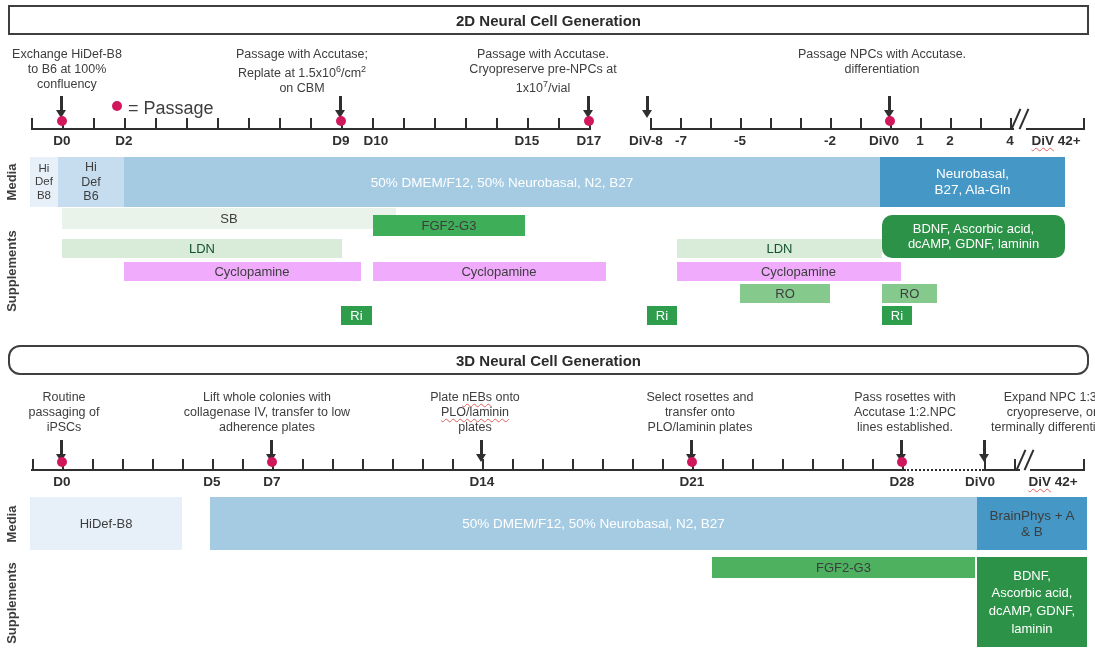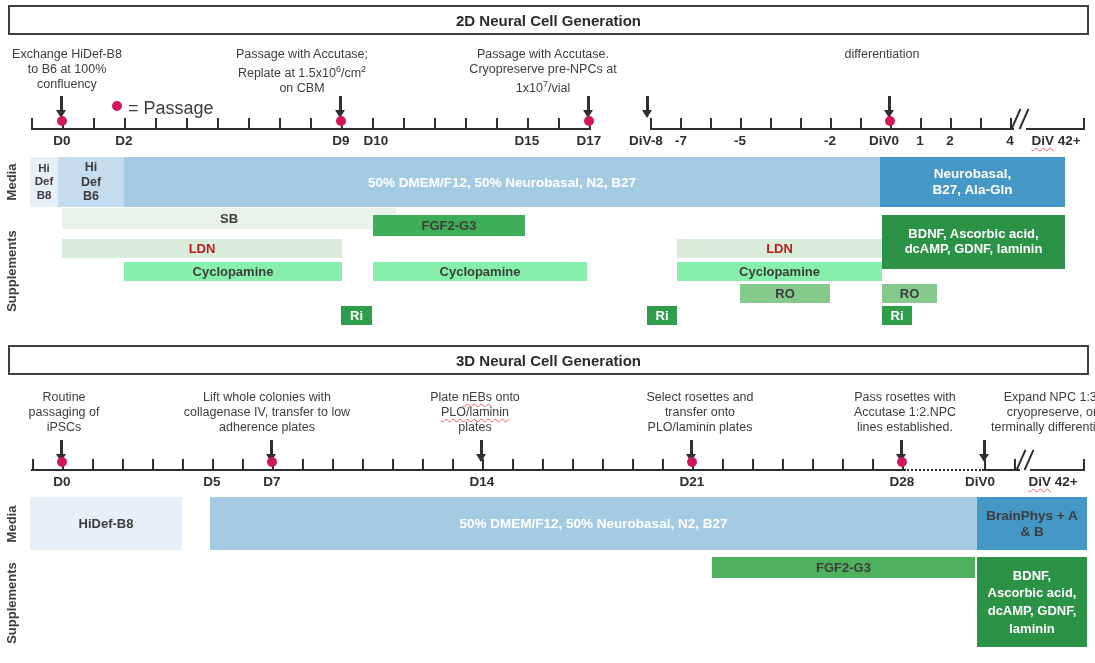--- a/index.html
+++ b/index.html
@@ -14,31 +14,31 @@
   .ahead{width:0;height:0;border-left:5.5px solid transparent;border-right:5.5px solid transparent;border-top:8px solid #2f2f2f;}
   .dot{width:10px;height:10px;border-radius:50%;background:#d0175c;}
   .ticks31{height:10px;background:repeating-linear-gradient(to right,#2f2f2f 0 2px,transparent 2px 31px);}
   .ticks30{height:10px;background:repeating-linear-gradient(to right,#2f2f2f 0 2px,transparent 2px 30px);}
   .axline{height:0;border-bottom:2px solid #2f2f2f;}
   .axdot{height:0;border-bottom:2.5px dotted #2f2f2f;}
   .endtick{width:2px;height:10px;background:#2f2f2f;}
   .slash{width:2px;height:22px;background:#2f2f2f;transform:rotate(24deg);}
   .tl{transform:translateX(-50%);font-size:13.5px;font-weight:bold;color:#2f2f2f;white-space:nowrap;}
   .bar{display:flex;align-items:center;justify-content:center;text-align:center;
-       font-weight:bold;font-size:13px;white-space:nowrap;}
+       font-weight:normal;font-size:13px;white-space:nowrap;}
   .bar.multi{flex-direction:column;line-height:1.15;white-space:normal;}
   .rot{transform:translate(-50%,-50%) rotate(-90deg);font-weight:bold;font-size:13px;color:#3d3d3d;white-space:nowrap;}
   .sq{text-decoration:underline wavy #e06060 1px;text-underline-offset:2px;}
   .c-b8{background:#e7f0f8;}  .c-b6{background:#c6ddf0;}
   .c-main{background:#a5cbe3;color:#ffffff;}
   .c-term{background:#4597c5;color:#ffffff;}
   .c-bp{background:#4597c5;color:#3d3d3d;}
   .c-pale1{background:#e9f3e9;color:#3d3d3d;}
-  .c-pale2{background:#d8ecd9;color:#b91c1c;}
-  .c-mid{background:#86efac;color:#3d3d3d;}
+  .c-pale2{background:#d8ecd9;color:#14532d;}
+  .c-mid{background:#f0abfc;color:#3d3d3d;padding-left:19px;}
   .c-ro{background:#85c98d;color:#3d3d3d;}
   .c-dark{background:#2e9e4c;color:#ffffff;}
   .c-fgf2d{background:#3fae58;color:#3d3d3d;}
   .c-fgf3d{background:#4db160;color:#3d3d3d;}
   .c-bdnf{background:#2c9247;color:#ffffff;}
 </style>
 </head>
 <body>
 
 <div id="fig">
@@ -56,20 +56,21 @@
     <div>Passage with Accutase;</div>
     <div><span>Replate at 1.5x10</span><sup>6</sup><span>/cm</span><sup>2</sup></div>
     <div>on CBM</div>
   </div>
   <div class="abs ann" style="left:543px;top:47px;">
     <div>Passage with Accutase.</div>
     <div>Cryopreserve pre-NPCs at</div>
     <div><span>1x10</span><sup>7</sup><span>/vial</span></div>
   </div>
   <div class="abs ann" style="left:882px;top:47px;">
+    <div>Passage NPCs with Accutase.</div>
     <div>differentiation</div>
   </div>
 
   <div class="abs dot" style="left:112px;top:101px;"></div>
   <div class="abs" style="left:128px;top:98px;font-size:18px;">= Passage</div>
 
   <div class="abs stem" style="left:60px;top:96px;height:14px;"></div>
   <div class="abs ahead" style="left:56px;top:110px;"></div>
   <div class="abs stem" style="left:339px;top:96px;height:14px;"></div>
   <div class="abs ahead" style="left:335px;top:110px;"></div>
@@ -125,36 +126,36 @@
       <div>B6</div>
   </div>
   <div class="abs bar c-main" style="left:124px;top:157px;width:756px;height:50px;font-size:13.5px;">50% DMEM/F12, 50% Neurobasal, N2, B27</div>
   <div class="abs bar multi c-term" style="left:880px;top:157px;width:185px;height:50px;font-size:13.5px;">
     <div>Neurobasal,</div>
       <div>B27, Ala-Gln</div>
   </div>
 
   <div class="abs bar c-pale1" style="left:62px;top:208px;width:334px;height:21px;">SB</div>
   <div class="abs bar c-fgf2d" style="left:373px;top:215px;width:152px;height:21px;">FGF2-G3</div>
-  <div class="abs bar multi c-bdnf" style="left:882px;top:215px;width:183px;height:54px;">
+  <div class="abs bar multi c-bdnf" style="left:882px;top:215px;width:183px;height:43px;border-radius:10px;">
     <div>BDNF, Ascorbic acid,</div>
       <div>dcAMP, GDNF, laminin</div>
   </div>
   <div class="abs bar c-pale2" style="left:62px;top:239px;width:280px;height:19px;">LDN</div>
   <div class="abs bar c-pale2" style="left:677px;top:239px;width:205px;height:19px;">LDN</div>
   <div class="abs bar c-mid" style="left:124px;top:262px;width:218px;height:19px;">Cyclopamine</div>
   <div class="abs bar c-mid" style="left:373px;top:262px;width:214px;height:19px;">Cyclopamine</div>
   <div class="abs bar c-mid" style="left:677px;top:262px;width:205px;height:19px;">Cyclopamine</div>
   <div class="abs bar c-ro" style="left:740px;top:284px;width:90px;height:19px;">RO</div>
   <div class="abs bar c-ro" style="left:882px;top:284px;width:55px;height:19px;">RO</div>
   <div class="abs bar c-dark" style="left:341px;top:306px;width:31px;height:19px;">Ri</div>
   <div class="abs bar c-dark" style="left:647px;top:306px;width:30px;height:19px;">Ri</div>
   <div class="abs bar c-dark" style="left:882px;top:306px;width:30px;height:19px;">Ri</div>
 
-  <div class="abs titlebox" style="top:345px;">
+  <div class="abs titlebox" style="top:345px;border-radius:12px;">
     <span>3D Neural Cell Generation</span>
   </div>
 
   <div class="abs ann" style="left:64px;top:390px;">
     <div>Routine</div>
     <div>passaging of</div>
     <div>iPSCs</div>
   </div>
   <div class="abs ann" style="left:267px;top:390px;">
     <div>Lift whole colonies with</div>

